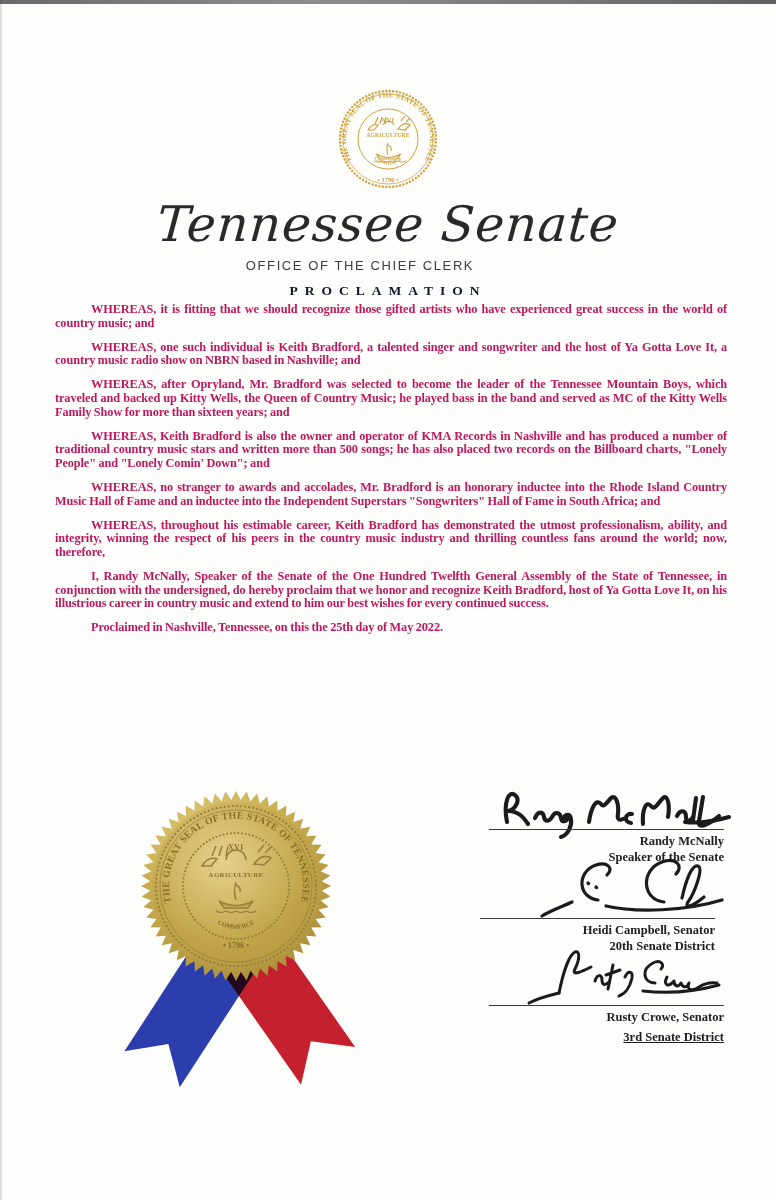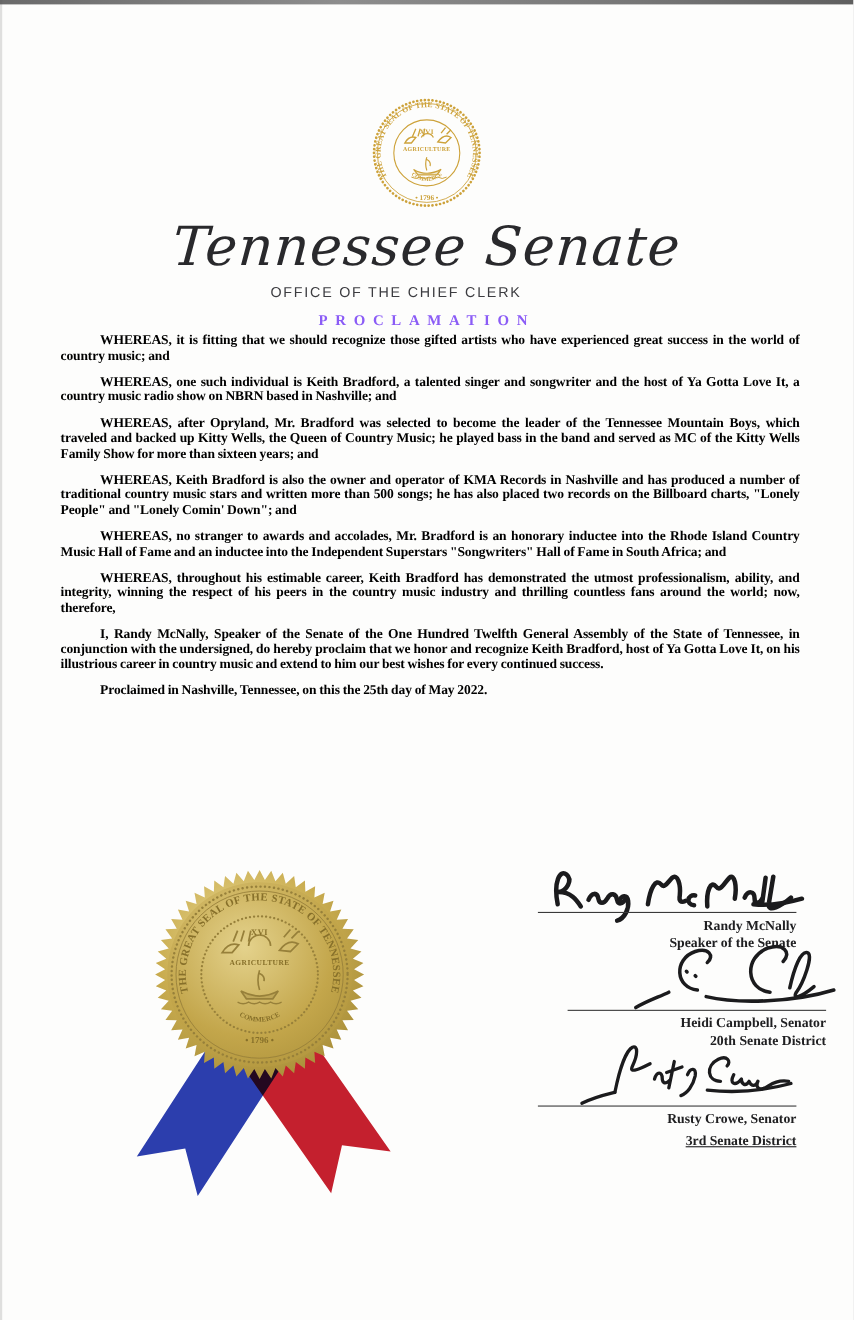--- a/index.html
+++ b/index.html
@@ -16,26 +16,26 @@
     position:absolute;left:0;top:196px;width:776px;text-align:center;
     font-family:"DejaVu Serif","Liberation Serif",serif;font-style:italic;
     font-size:49px;letter-spacing:1px;color:#29292c;transform:skewX(-4deg);
   }
   .subtitle{
     position:absolute;left:0;top:258px;width:720px;text-align:center;
     font-family:"Liberation Sans",sans-serif;font-size:13px;letter-spacing:1.6px;color:#3c3c40;
   }
   .heading{
     position:absolute;left:0;top:283px;width:776px;text-align:center;
-    font-weight:bold;font-size:13.5px;letter-spacing:7px;color:#8b5cf6;
+    font-weight:bold;font-size:13.5px;letter-spacing:7px;color:#0f172a;
   }
   .body-text{
     position:absolute;left:55px;top:303px;width:672px;
     font-weight:bold;font-size:12.3px;line-height:13.6px;
-    text-align:justify;letter-spacing:-.1px;word-spacing:-.4px;color:#000000;
+    text-align:justify;letter-spacing:-.1px;word-spacing:-.4px;color:#be185d;
   }
   .body-text p{margin:0 0 10.5px 0;text-indent:36px;}
   .sig-block{position:absolute;}
   .sig-line{position:absolute;height:0;border-top:1px solid #3a3a3a;}
   .sig-name,.sig-title{
     position:absolute;right:0;text-align:right;font-weight:bold;
     font-size:12.5px;line-height:16px;color:#202022;white-space:nowrap;
   }
   .sig-svg{position:absolute;}
   .sig-svg path{fill:none;stroke:#1b1b1d;stroke-linecap:round;stroke-linejoin:round;}
@@ -104,21 +104,21 @@
         <path d="M180,30 c3,-7 9,-6 9,1 c0,5 4,5 7,0"></path>
         <path d="M199,12 l-3,22 M206,11 l-4,24 c-2,10 12,2 20,-5"></path>
         <path d="M188,36 c16,2 30,-1 44,-5"></path>
       </g>
     </svg>
     <div class="sig-line" style="left:0;top:39px;width:235px;"></div>
     <div class="sig-name" style="top:43px;margin-left:32px;">Randy McNally</div>
     <div class="sig-title" style="top:59px;margin-left:28px;">Speaker of the Senate</div>
   </div>
 
-  <div class="sig-block" style="left:516px;top:862px;width:235px;height:96px;">
+  <div class="sig-block" style="left:480px;top:862px;width:235px;height:96px;">
     <svg class="sig-svg" style="left:56px;top:-6px;" width="190" height="68" viewBox="0 0 190 68">
       <g stroke-width="3.2">
         <path d="M6,60 C16,54 28,50 36,46"></path>
         <path d="M62,44 C42,42 40,16 60,9 C72,5 78,13 71,19"></path>
         <path d="M52,27 l0.6,0.6 M60,31 l0.6,0.6"></path>
         <path d="M128,46 C106,44 104,14 126,6 C140,1 148,10 140,18"></path>
         <path d="M146,42 C150,24 156,8 162,10 C168,12 158,38 152,46 C148,53 156,51 168,41"></path>
         <path d="M70,50 C100,57 150,55 186,44"></path>
       </g>
     </svg>

